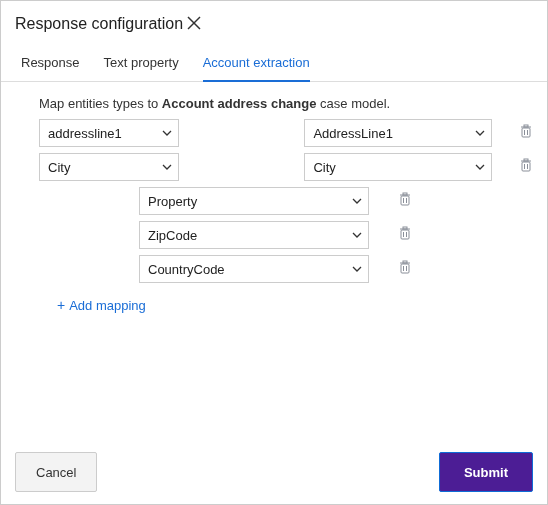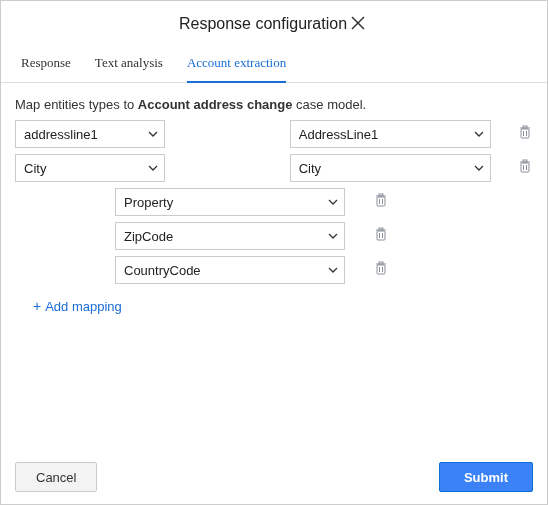--- a/index.html
+++ b/index.html
@@ -12,21 +12,21 @@
     .dialog {
       width: 548px;
       height: 505px;
       border: 1px solid #ccc;
       display: flex;
       flex-direction: column;
       position: relative;
     }
     .header {
       display: flex;
-      justify-content: center;
+      justify-content: flex-start;
       align-items: center;
       padding: 12px 14px 4px 14px;
     }
     .title {
       font-size: 16px;
       font-weight: normal;
       color: #222;
     }
     .close-btn {
       width: 22px;
@@ -36,38 +36,38 @@
       justify-content: center;
       cursor: pointer;
       font-size: 18px;
       color: #333;
     }
     .tabs {
       display: flex;
       gap: 24px;
       padding: 8px 20px 0 20px;
       border-bottom: 1px solid #ddd;
-      font-family: Liberation Serif, serif;
     }
     .tab {
       padding: 8px 0 10px 0;
       font-size: 13px;
       color: #333;
       cursor: pointer;
       border-bottom: 2px solid transparent;
       margin-bottom: -1px;
     }
     .tab.active {
       color: #1a6dd6;
       border-bottom: 2px solid #1a6dd6;
     }
     .body {
       padding: 14px 14px 4px 14px;
       flex: 1;
       overflow: auto;
+      margin-left: 24px;
     }
     .map-text {
       font-size: 13px;
       color: #333;
     }
     .map-text b { font-weight: bold; }
     .columns-header {
       display: flex;
       margin-top: 14px;
       font-weight: bold;
@@ -139,36 +139,36 @@
       margin-left: 18px;
     }
     .add-mapping .plus { font-size: 14px; }
     .footer {
       display: flex;
       justify-content: space-between;
       align-items: center;
       padding: 10px 14px 12px 14px;
     }
     .btn {
-      height: 30px;
+      height: 40px;
       padding: 0 20px;
       font-size: 13px;
       border-radius: 2px;
       cursor: pointer;
       display: inline-flex;
       align-items: center;
       justify-content: center;
     }
     .btn-cancel {
       background: #f3f3f3;
       border: 1px solid #ccc;
       color: #333;
     }
     .btn-submit {
-      background: #3b82f6;
+      background: #4c1d95;
       border: 1px solid #0f6cd6;
       color: #fff;
       font-weight: bold;
       padding: 0 24px;
     }
   </style>
 </head>
 <body>
 
 <div class="dialog">
@@ -180,21 +180,21 @@
         <svg width="14" height="14" viewBox="0 0 14 14">
             <line x1="1" y1="1" x2="13" y2="13" stroke="#333" stroke-width="1.5"></line>
             <line x1="13" y1="1" x2="1" y2="13" stroke="#333" stroke-width="1.5"></line>
           </svg>
       </span>
     </div>
   </div>
 
   <div class="tabs">
     <div class="tab">Response</div>
-    <div class="tab">Text analysis</div>
+    <div class="tab">Text property</div>
     <div class="tab active">Account extraction</div>
   </div>
 
   <div class="body">
     <div class="map-text">
       <span>Map entities types to </span><b>Account address change</b><span> case model.</span>
     </div>
 
 
     <div class="rows">

